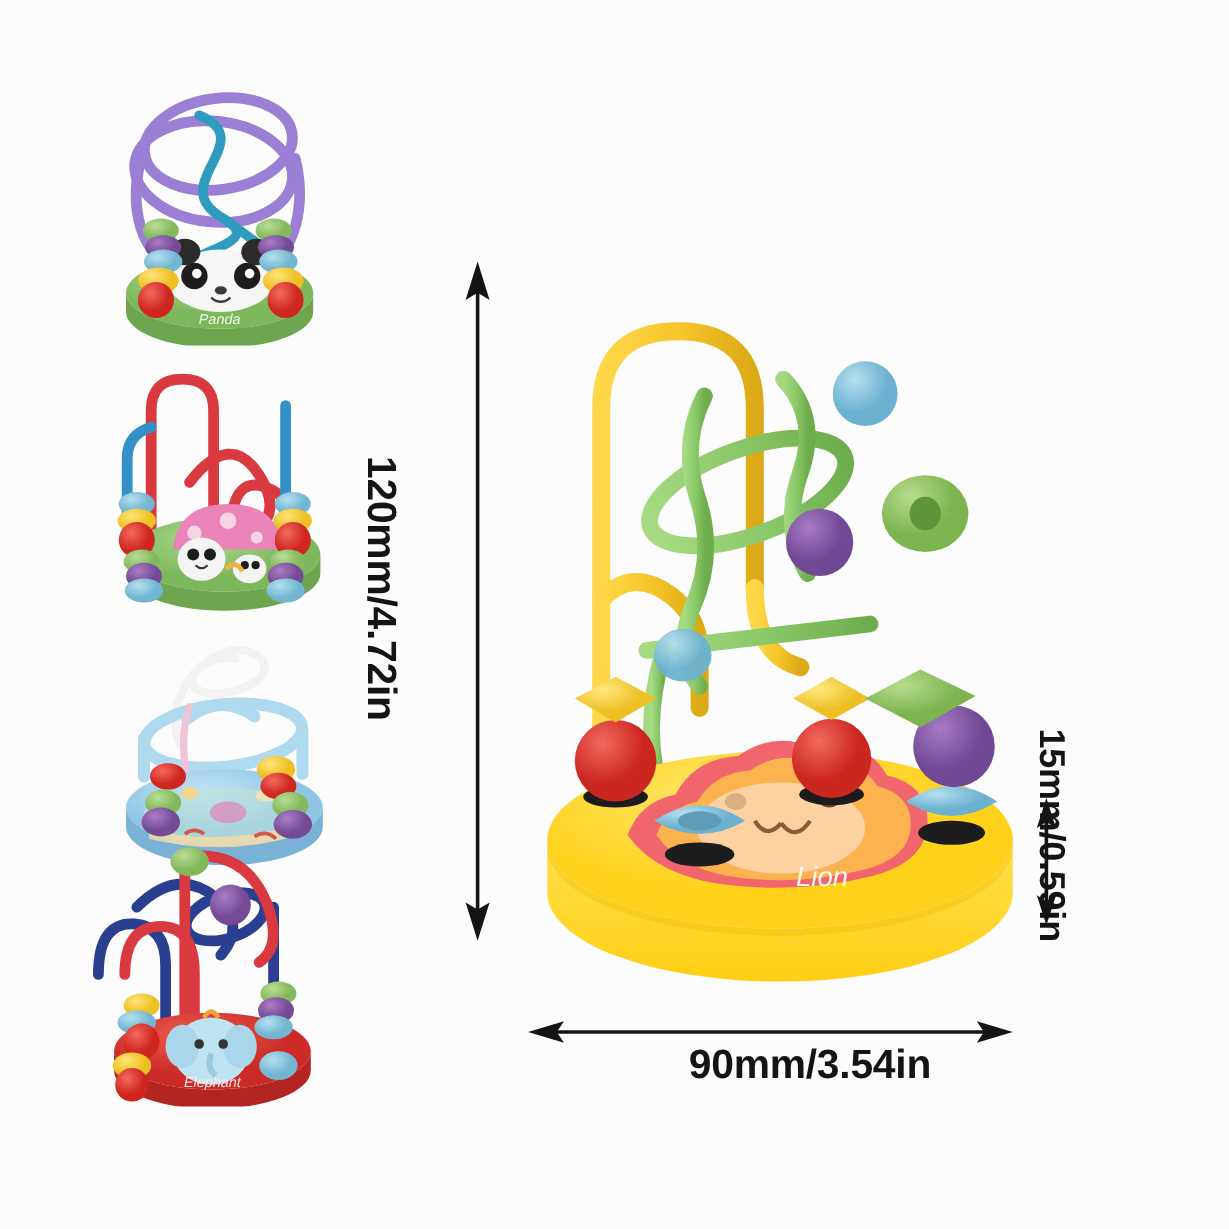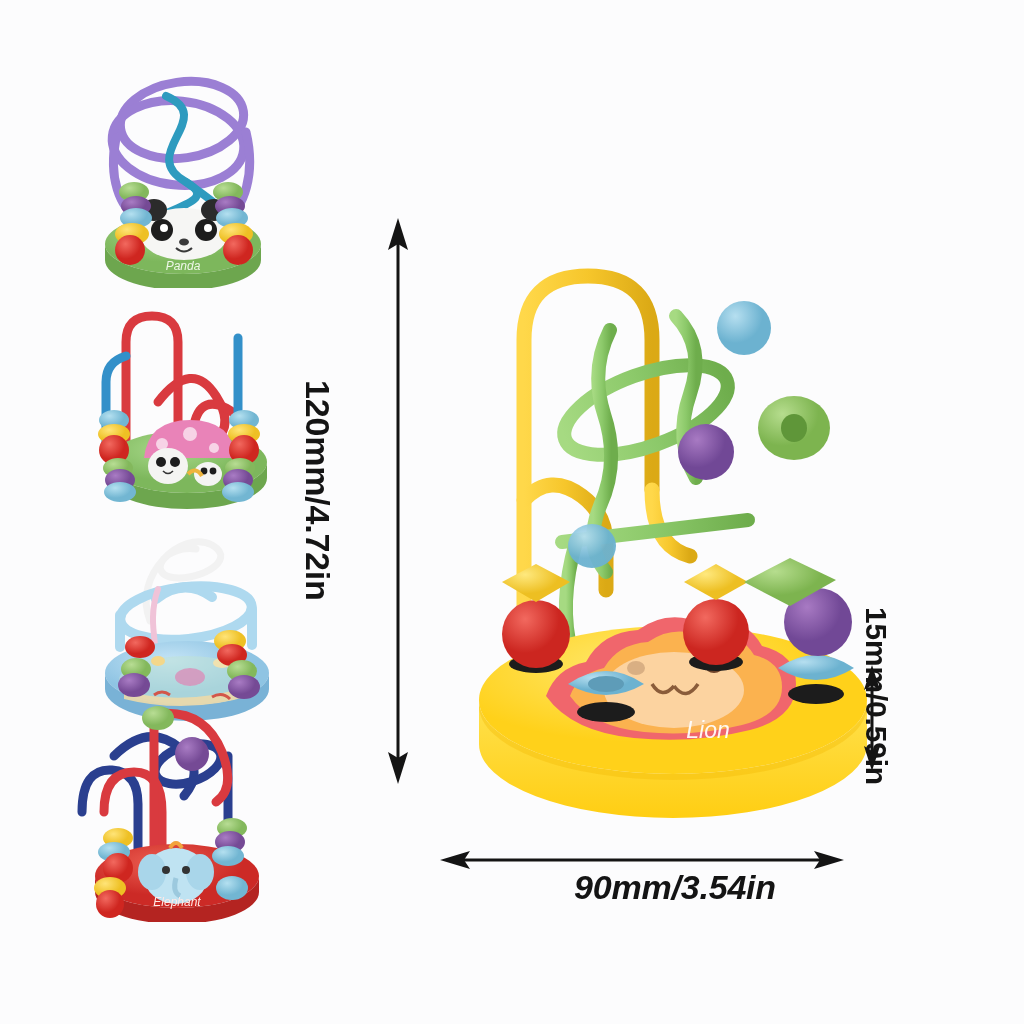--- a/index.html
+++ b/index.html
@@ -25,21 +25,21 @@
   .variant {
     position: absolute;
     width: 250px;
     height: 230px;
   }
   .variant svg { display:block; width:100%; height:100%; }
 
   
   #main-product {
     position: absolute;
-    left: 438px;
+    left: 415px;
     top: 190px;
     width: 470px;
     height: 650px;
   }
   #main-product svg { display:block; width:100%; height:100%; }
 
   
   .dim-line { position: absolute; }
   .dim-line svg { display:block; overflow:visible; }
 
@@ -63,21 +63,20 @@
     left: 893px;
     top: 607px;
     transform-origin: left top;
     transform: rotate(90deg);
     transform-box: border-box;
   }
   #label-width {
     font-size: 34px;
     left: 574px;
     top: 868px;
-    font-style: italic;
   }
 </style>
 </head>
 <body>
 
 <div id="stage">
 
   <div class="variant" id="variant-panda" style="left:58px; top:58px;">
     <svg viewBox="0 0 250 230">
       <defs>

